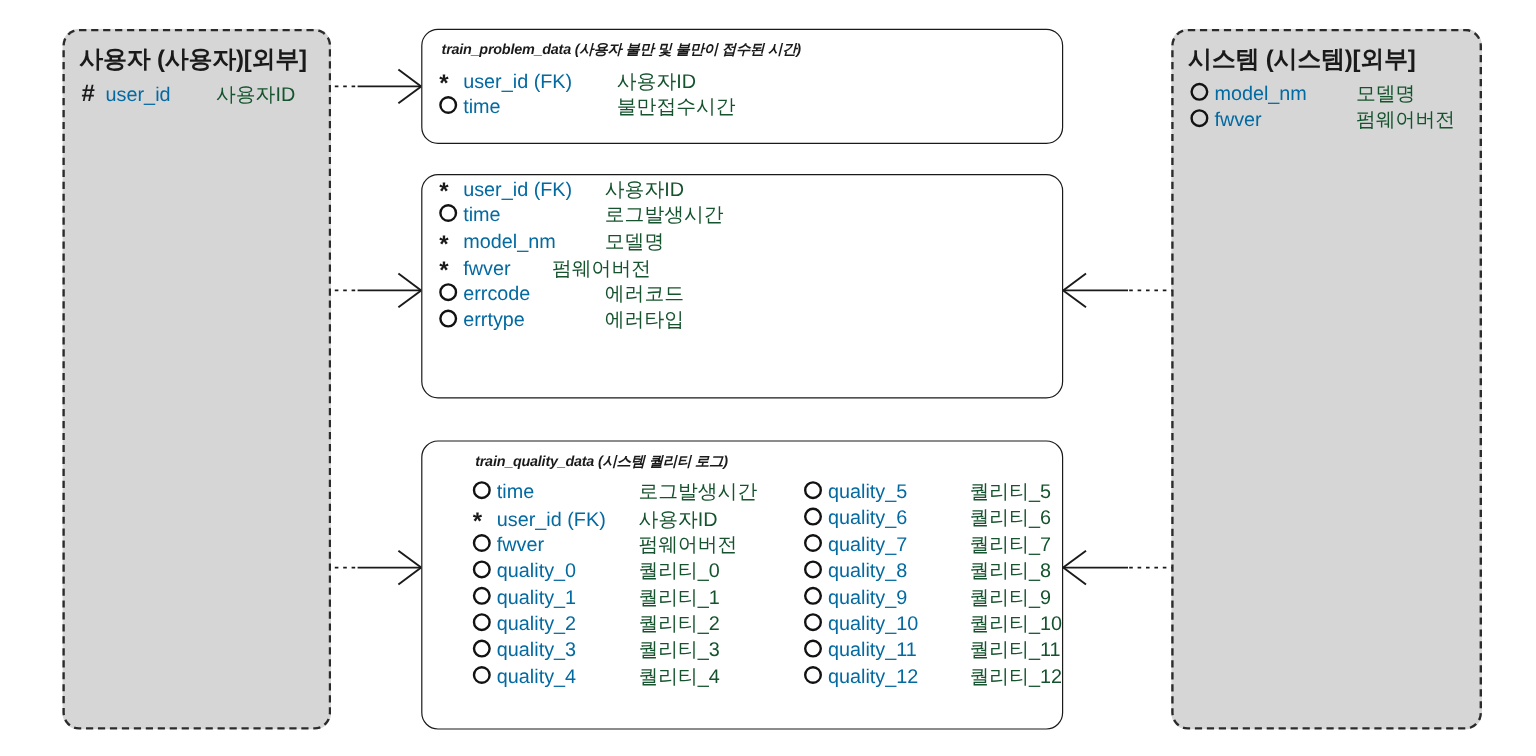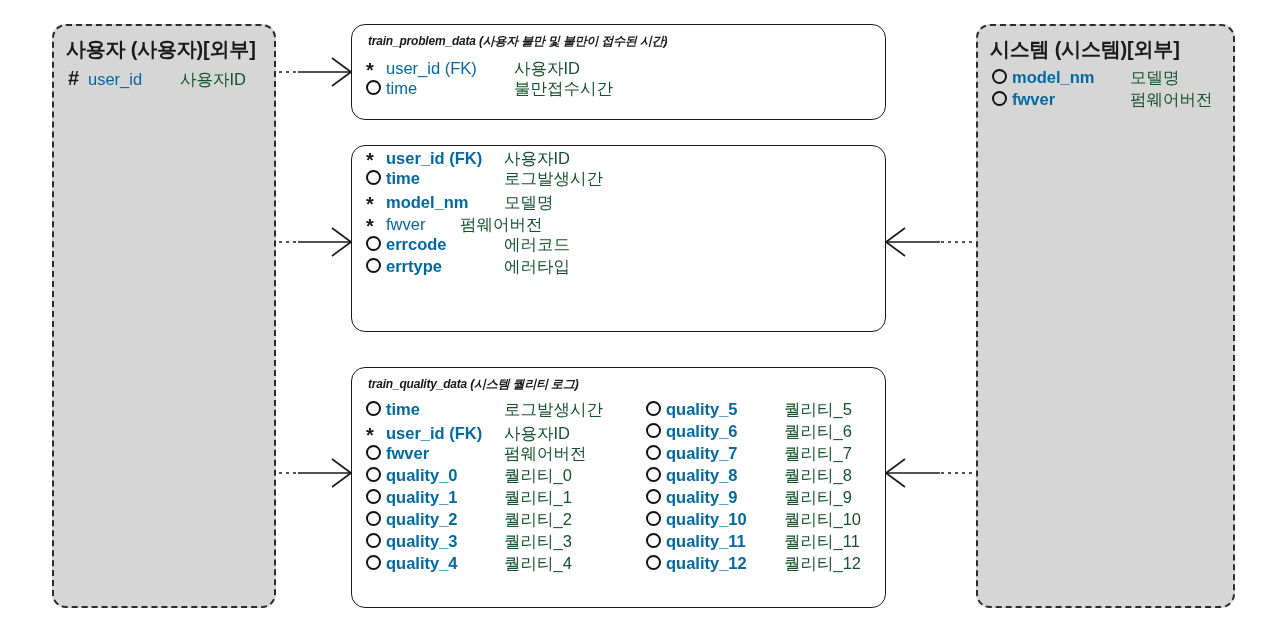--- a/index.html
+++ b/index.html
@@ -118,21 +118,21 @@
     color: #0369a1;
   }
   .attr-desc {
     font-size: 16.5px;
     color: #14532d;
   }
 
   
   .w-name-xs { min-width: 74px; }
   .w-name-sm { min-width: 92px; }
-  .w-name-md { min-width: 118px; font-weight: bold; }
+  .w-name-md { min-width: 118px; }
   .w-name-lg { min-width: 128px; }
 </style>
 </head>
 <body>
 
 <div id="canvas">
 
   <svg id="edges" viewBox="0 0 1280 630" xmlns="http://www.w3.org/2000/svg">
     <g stroke="#1a1a1a" fill="none" stroke-width="1.6">
 
@@ -242,21 +242,21 @@
         <div class="attr">
           <span class="marker"><i class="ring"></i></span>
           <span class="attr-name w-name-md">errtype</span>
           <span class="attr-desc">에러타입</span>
         </div>
 
       </div>
     </div>
   </div>
 
-  <div class="entity" style="left:351px; top:367px; width:535px; height:241px;">
+  <div class="entity" style="left:351px; top:367px; width:535px; height:241px;padding-left:28px;">
     <div class="entity-title">
       <span class="tname">train_quality_data</span>
       <span class="tdesc">(시스템 퀄리티 로그)</span>
     </div>
     <div class="entity-body">
 
       <div class="col" style="width:280px;">
         <div class="attr">
           <span class="marker"><i class="ring"></i></span>
           <span class="attr-name w-name-md">time</span>

